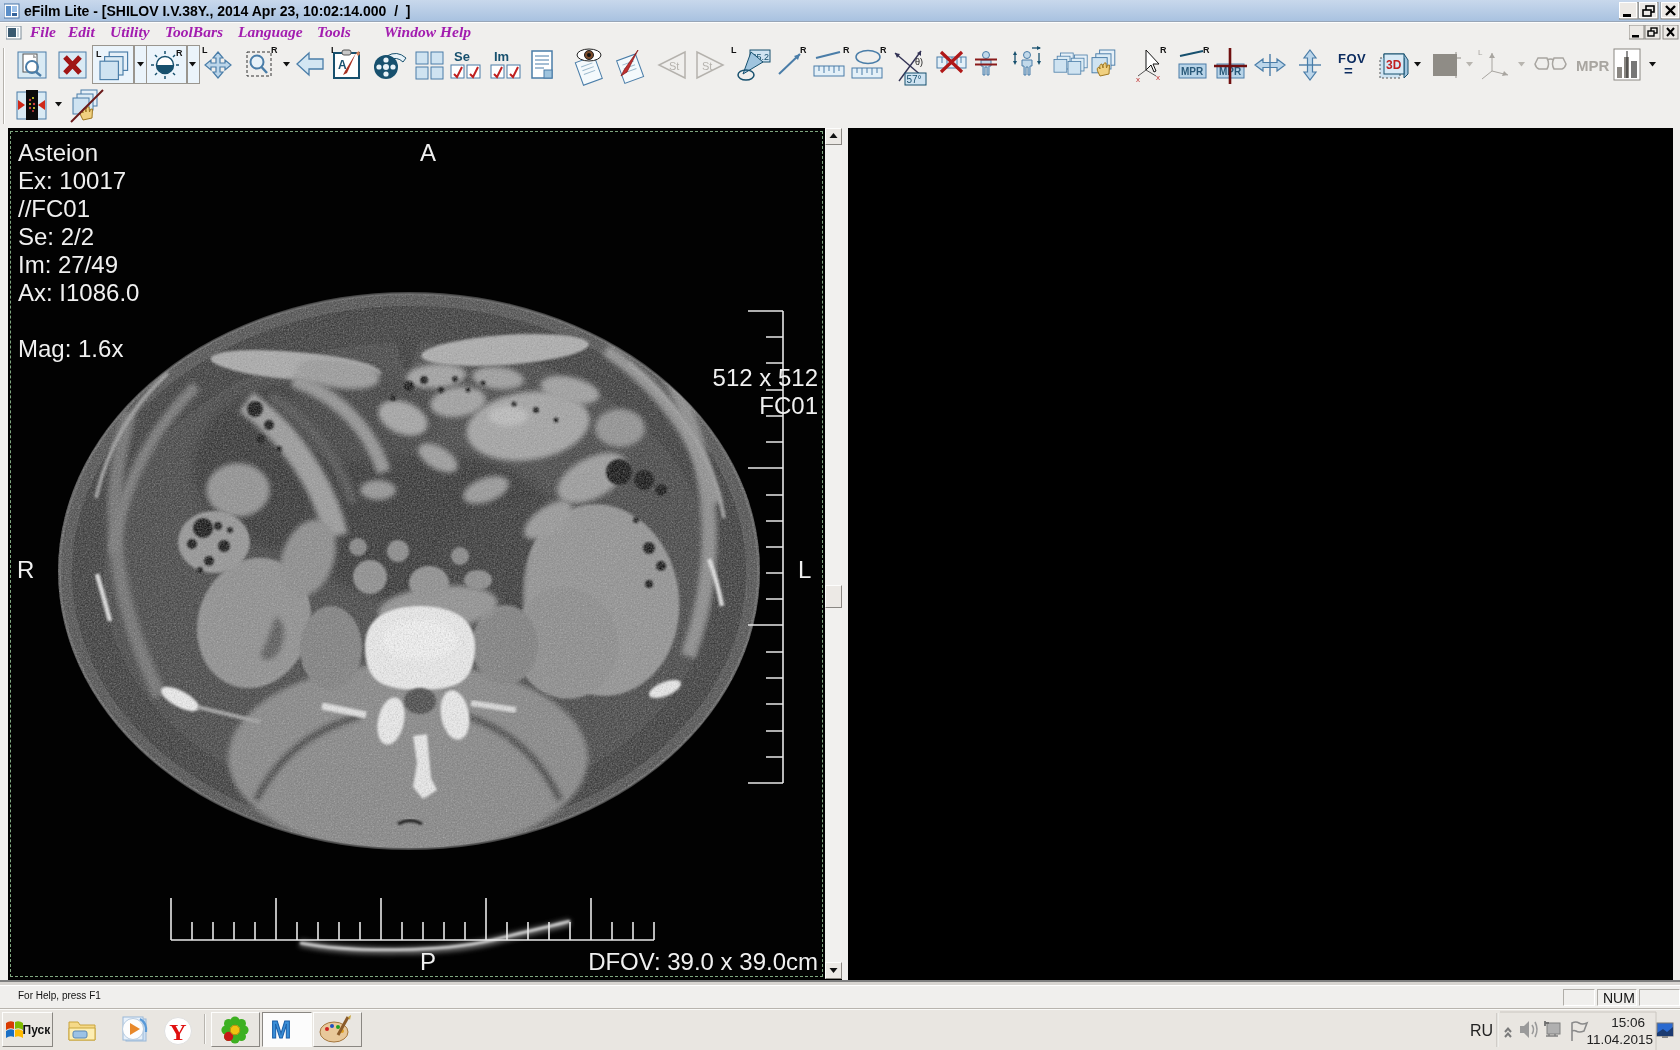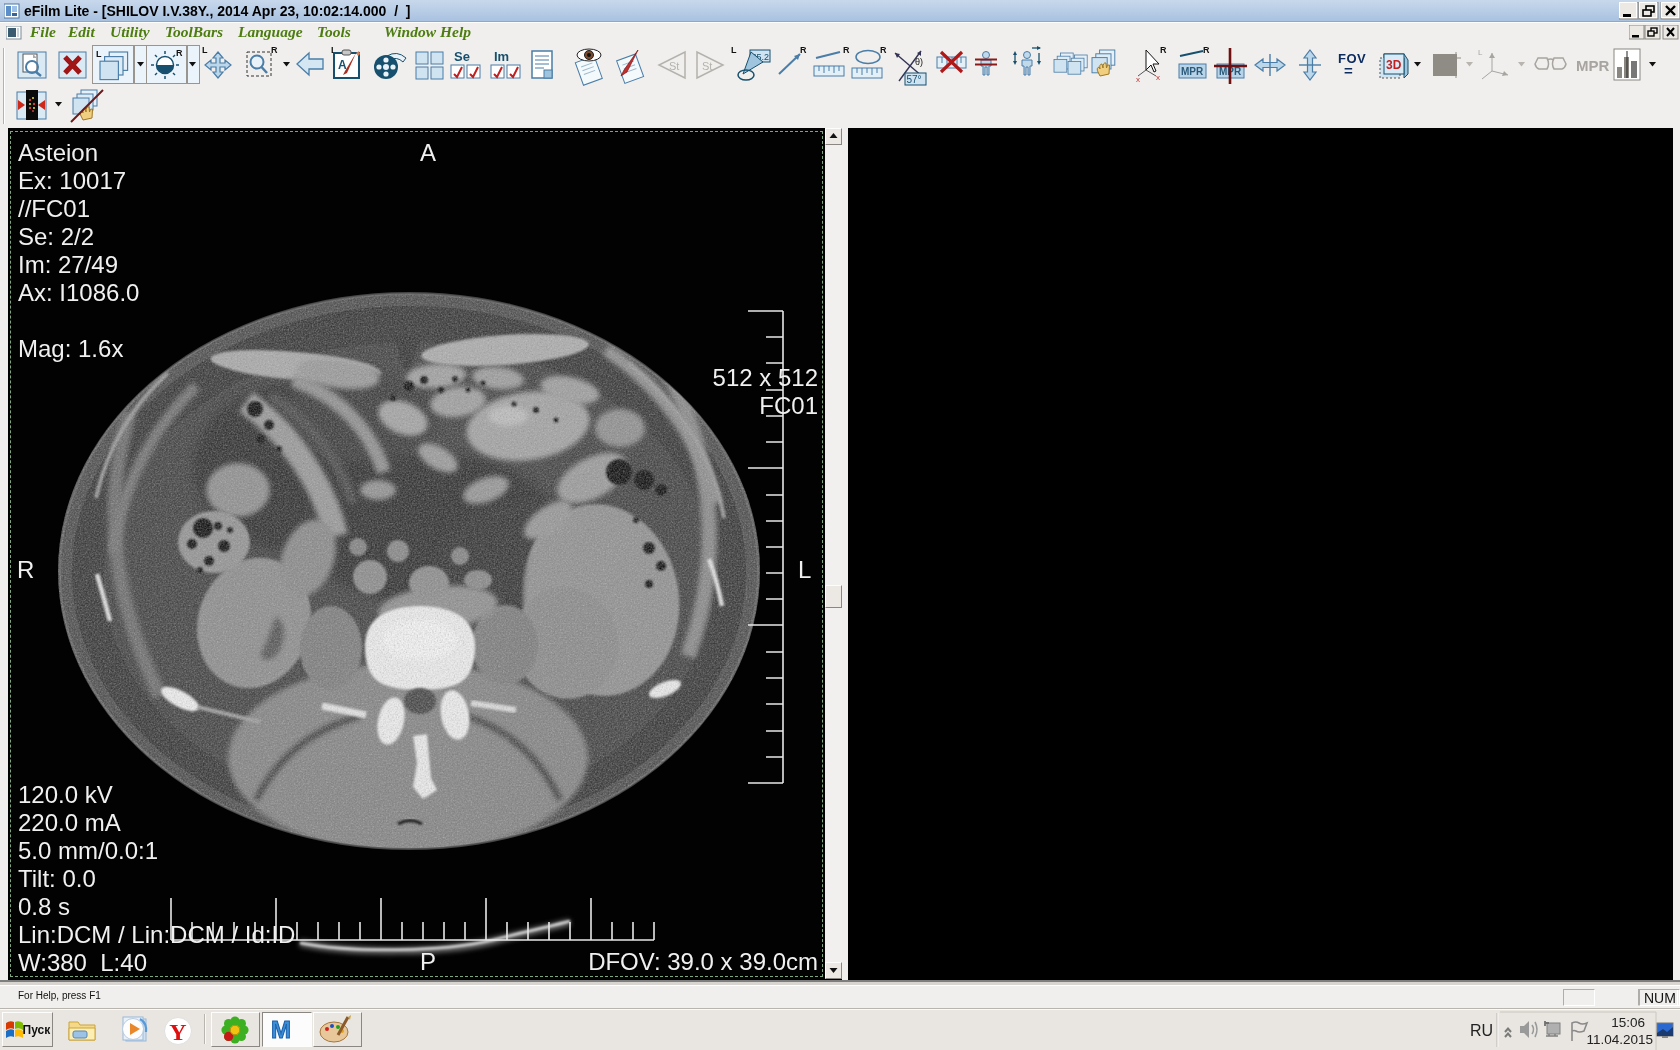--- a/index.html
+++ b/index.html
@@ -1,20 +1,20 @@
 <!DOCTYPE html>
 <html><head>
 <meta charset="utf-8">
 <style>
 html,body{margin:0;padding:0;width:1680px;height:1050px;overflow:hidden;background:#000;font-family:"Liberation Sans",sans-serif;}
 .abs{position:absolute;}
 #titlebar{left:0;top:0;width:1680px;height:22px;background:linear-gradient(#c8d8ec,#a9c2e0);border-bottom:1px solid #98a6b8;box-sizing:border-box;}
 #titletext{left:24px;top:3px;font-size:14px;font-weight:bold;color:#000;}
 #menubar{left:0;top:22px;width:1680px;height:22px;background:#f0efed;border-top:0;box-shadow:inset 0 1px 0 #fdfdfc;}
-.menu{font-family:"Liberation Serif",serif;font-style:italic;font-weight:bold;font-size:15.5px;color:#4d7c0f;top:1px;text-align:center;}
+.menu{font-family:"Liberation Serif",serif;font-style:italic;font-weight:bold;font-size:15.5px;color:#a21caf;top:1px;text-align:center;}
 #toolbars{left:0;top:44px;width:1680px;height:84px;background:#f0efed;}
 #clientL{left:0;top:128px;width:8px;height:852px;background:#f0efed;}
 #divider{left:842px;top:128px;width:6px;height:852px;background:#f0efed;}
 #clientR{left:1673px;top:128px;width:7px;height:852px;background:#f0efed;}
 #viewport{left:8px;top:128px;width:817px;height:851px;background:#010301;border-radius:30px;}
 #vborder{left:2px;top:3px;width:811px;height:844px;border:1px dashed #7fa77f;}
 .ov{color:#f0f0f0;font-size:24px;white-space:pre;line-height:28px;}
 .ovr{text-align:right;}
 #statusbar{left:0;top:985px;width:1680px;height:23px;background:#f0efed;}
 #taskbar{left:0;top:1008px;width:1680px;height:42px;background:#e9e6e1;border-top:1px solid #b8b4ae;box-shadow:inset 0 1px 0 #fafaf8;padding-left:28px;}
@@ -619,42 +619,41 @@
 <path d="M184 794 V812 M205 794 V812 M226 794 V812 M247 794 V812 M289 794 V812 M310 794 V812 M331 794 V812 M352 794 V812 M394 794 V812 M415 794 V812 M436 794 V812 M457 794 V812 M499 794 V812 M520 794 V812 M541 794 V812 M562 794 V812 M604 794 V812 M625 794 V812 M646 794 V812"></path>
 </g>
 </svg>
 <div class="abs" id="vborder"></div>
 <div class="abs ov" style="left:10px;top:11px;">Asteion<br>Ex: 10017<br>//FC01<br>Se: 2/2<br>Im: 27/49<br>Ax: I1086.0</div>
 <div class="abs ov" style="left:10px;top:207px;">Mag: 1.6x</div>
 <div class="abs ov ovr" style="right:7px;top:236px;">512 x 512<br>FC01</div>
 <div class="abs ov" style="left:412px;top:11px;">A</div>
 <div class="abs ov" style="left:9px;top:428px;">R</div>
 <div class="abs ov" style="left:790px;top:428px;">L</div>
-<div class="abs ov" style="left:10px;top:653px;">120.0 kV<br>220.0 mA<br>5.0 mm/0.0:1<br>Tilt: 0.0<br>0.8 s<br>Lin:DCM / Lin:DCM / Id:ID<br>W:380&nbsp; L:40</div>
 <div class="abs ov" style="left:412px;top:820px;">P</div>
 <div class="abs ov ovr" style="right:7px;top:820px;">DFOV: 39.0 x 39.0cm</div>
 </div>
 <div class="abs" id="scrollbar" style="left:825px;top:128px;width:17px;height:851px;background:#f1f0ee;">
  <div class="abs" style="left:0;top:0;width:15px;height:15px;background:#ece9e5;border:1px solid;border-color:#fdfdfc #8a8782 #8a8782 #fdfdfc;">
   <svg width="15" height="15">
         <path d="M7.5 4 L11.5 9 L3.5 9 Z" fill="#111"></path>
       </svg></div>
  <div class="abs" style="left:0;top:457px;width:15px;height:21px;background:#ece9e5;border:1px solid;border-color:#fdfdfc #8a8782 #8a8782 #fdfdfc;"></div>
  <div class="abs" style="left:0;top:834px;width:15px;height:15px;background:#ece9e5;border:1px solid;border-color:#fdfdfc #8a8782 #8a8782 #fdfdfc;">
   <svg width="15" height="15">
         <path d="M7.5 10 L11.5 5 L3.5 5 Z" fill="#111"></path>
       </svg></div>
 </div>
 <div class="abs" style="left:0;top:980px;width:1680px;height:2px;background:#7e7e7e;"></div>
 <div class="abs" style="left:0;top:982px;width:1680px;height:3px;background:#d8d5d1;"></div>
 <div class="abs" id="statusbar">
  <div class="abs" style="left:0;top:0;width:1680px;height:1px;background:#fff"></div>
  <div class="abs" style="left:18px;top:5px;font-size:10px;color:#111;">For Help, press F1</div>
  <div class="cell" style="left:1563px;width:30px;"></div>
- <div class="cell" style="left:1597px;width:38px;margin-left:41px;">
+ <div class="cell" style="left:1597px;width:38px;">
       <span style="position:absolute;left:5px;top:0px;font-size:14px;color:#111;">NUM</span>
     </div>
  <div class="cell" style="left:1639px;width:39px;"></div>
 </div>
 <div class="abs" id="taskbar">
  <div class="tbtn" style="left:2px;top:3px;width:49px;height:33px;">
   <svg width="49" height="33">
         <g transform="translate(3,7)">
           <path d="M0 3 Q4 0 8 2 L8 9 Q4 7 0 10 Z" fill="#d83b01"></path>
           <path d="M9 2 Q13 0 17 3 L17 10 Q13 7 9 9 Z" fill="#7fba00"></path>

